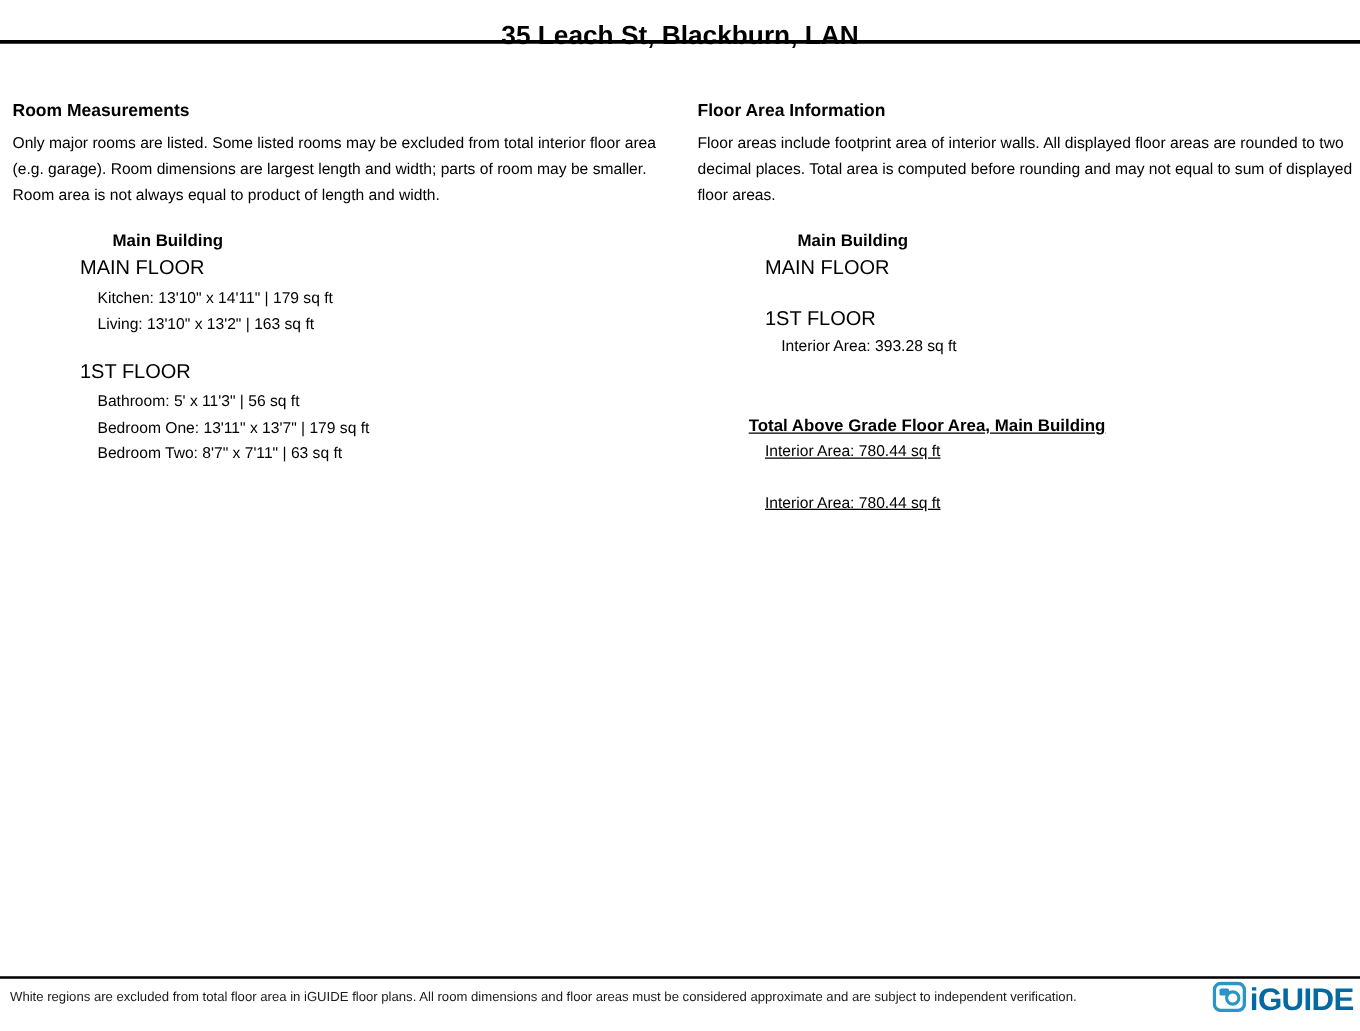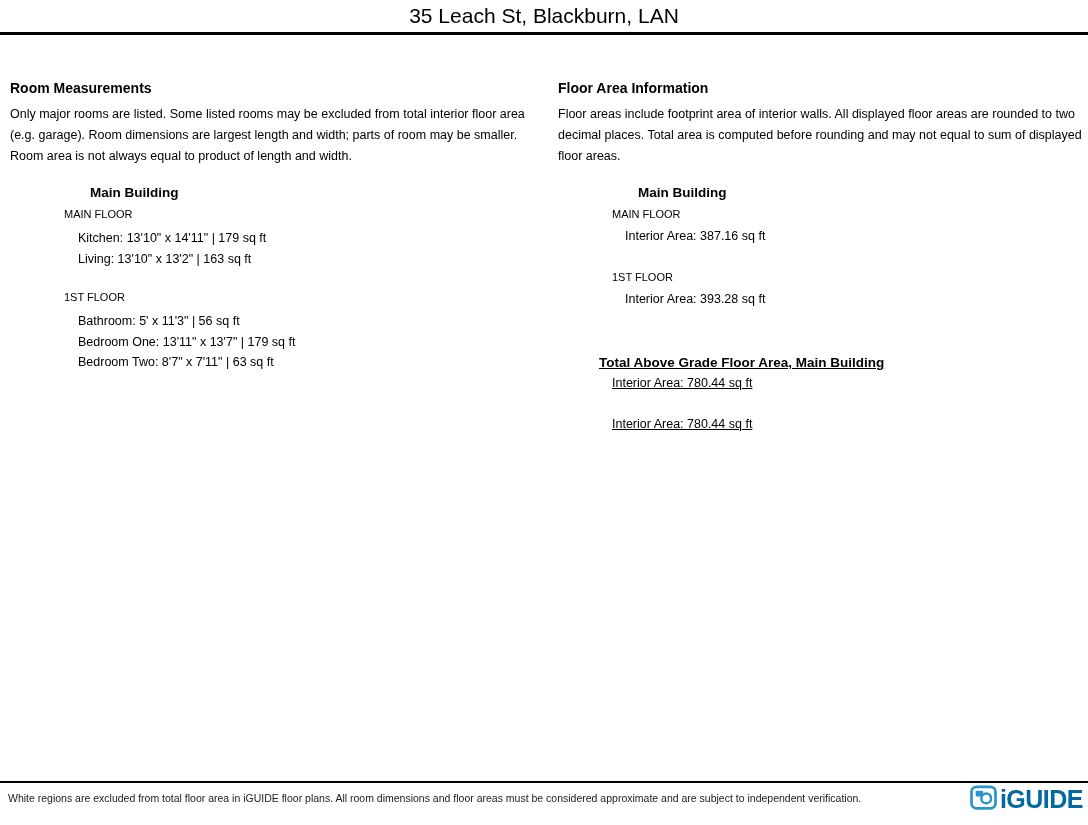--- a/index.html
+++ b/index.html
@@ -2,39 +2,39 @@
 <html><head>
 <meta charset="utf-8">
 <style>
   html,body { margin:0; padding:0; background:#fff; }
   .page {
     position:relative; width:1088px; height:825px; background:#ffffff;
     font-family:"Liberation Sans","DejaVu Sans",sans-serif; color:#000;
     overflow:hidden;
   }
   .page-title {
-    position:absolute; top:3px; left:0; width:100%;
-    text-align:center; font-size:21px; font-weight:normal; line-height:26px;
+    position:absolute; top:16px; left:0; width:100%;
+    text-align:center; font-size:21px; font-weight:bold; line-height:26px;
   }
   .top-rule { position:absolute; top:32px; left:0; width:100%; height:3px; background:#000; }
   .section-subtitle {
     position:absolute; top:40px; left:0; width:100%;
     text-align:center; font-size:14px; font-weight:bold; line-height:17px;
   }
   .col { position:absolute; top:81px; width:524px; }
   .col-left  { left:10px; }
   .col-right { left:558px; }
   .section-heading { font-size:14px; font-weight:bold; line-height:15px; }
   .section-desc { margin-top:8px; font-size:12.5px; line-height:21px; }
   .building { margin-left:42px; margin-top:19px; }
   .building-name { font-size:13.5px; font-weight:bold; line-height:14px;padding-left:38px; }
   .floor-block { margin-left:12px; margin-top:7px; }
   .col-left  .floor-block + .floor-block { margin-top:21px; }
   .col-right .floor-block + .floor-block { margin-top:26px; }
-  .floor-name { font-size:11px; line-height:15px; }
+  .floor-name { font-size:16px; line-height:15px; }
   .room-list { margin-left:14px; margin-top:6px; }
   .room-line { font-size:12.5px; line-height:20.5px; }
   .interior-line { margin-left:13px; margin-top:7px; font-size:12.5px; line-height:15px; }
   .total-block { margin-left:41px; margin-top:26px;text-decoration:underline; }
   .total-block.first { margin-top:48px; }
   .total-heading { font-size:13.5px; font-weight:bold; line-height:15px; }
   .total-interior { margin-left:13px; margin-top:6px; font-size:12.5px; line-height:15px; }
   .bottom-rule { position:absolute; top:781px; left:0; width:100%; height:2px; background:#000; }
   .footer-text { position:absolute; left:8px; top:792px; font-size:10.5px; line-height:13px; color:#1a1a1a; }
   .logo { position:absolute; right:5px; top:785px; display:flex; align-items:center; gap:3px; }
@@ -71,21 +71,20 @@
     </div>
   </div>
 
   <div class="col col-right">
     <div class="section-heading">Floor Area Information</div>
     <div class="section-desc">Floor areas include footprint area of interior walls. All displayed floor areas are rounded to two decimal places. Total area is computed before rounding and may not equal to sum of displayed floor areas.</div>
     <div class="building">
       <div class="building-name">Main Building</div>
       <div class="floor-block">
         <div class="floor-name">MAIN FLOOR</div>
-        <div class="interior-line">Interior Area: 387.16 sq ft</div>
       </div>
       <div class="floor-block">
         <div class="floor-name">1ST FLOOR</div>
         <div class="interior-line">Interior Area: 393.28 sq ft</div>
       </div>
     </div>
     <div class="total-block first">
       <div class="total-heading">Total Above Grade Floor Area, Main Building</div>
       <div class="total-interior">Interior Area: 780.44 sq ft</div>
     </div>

